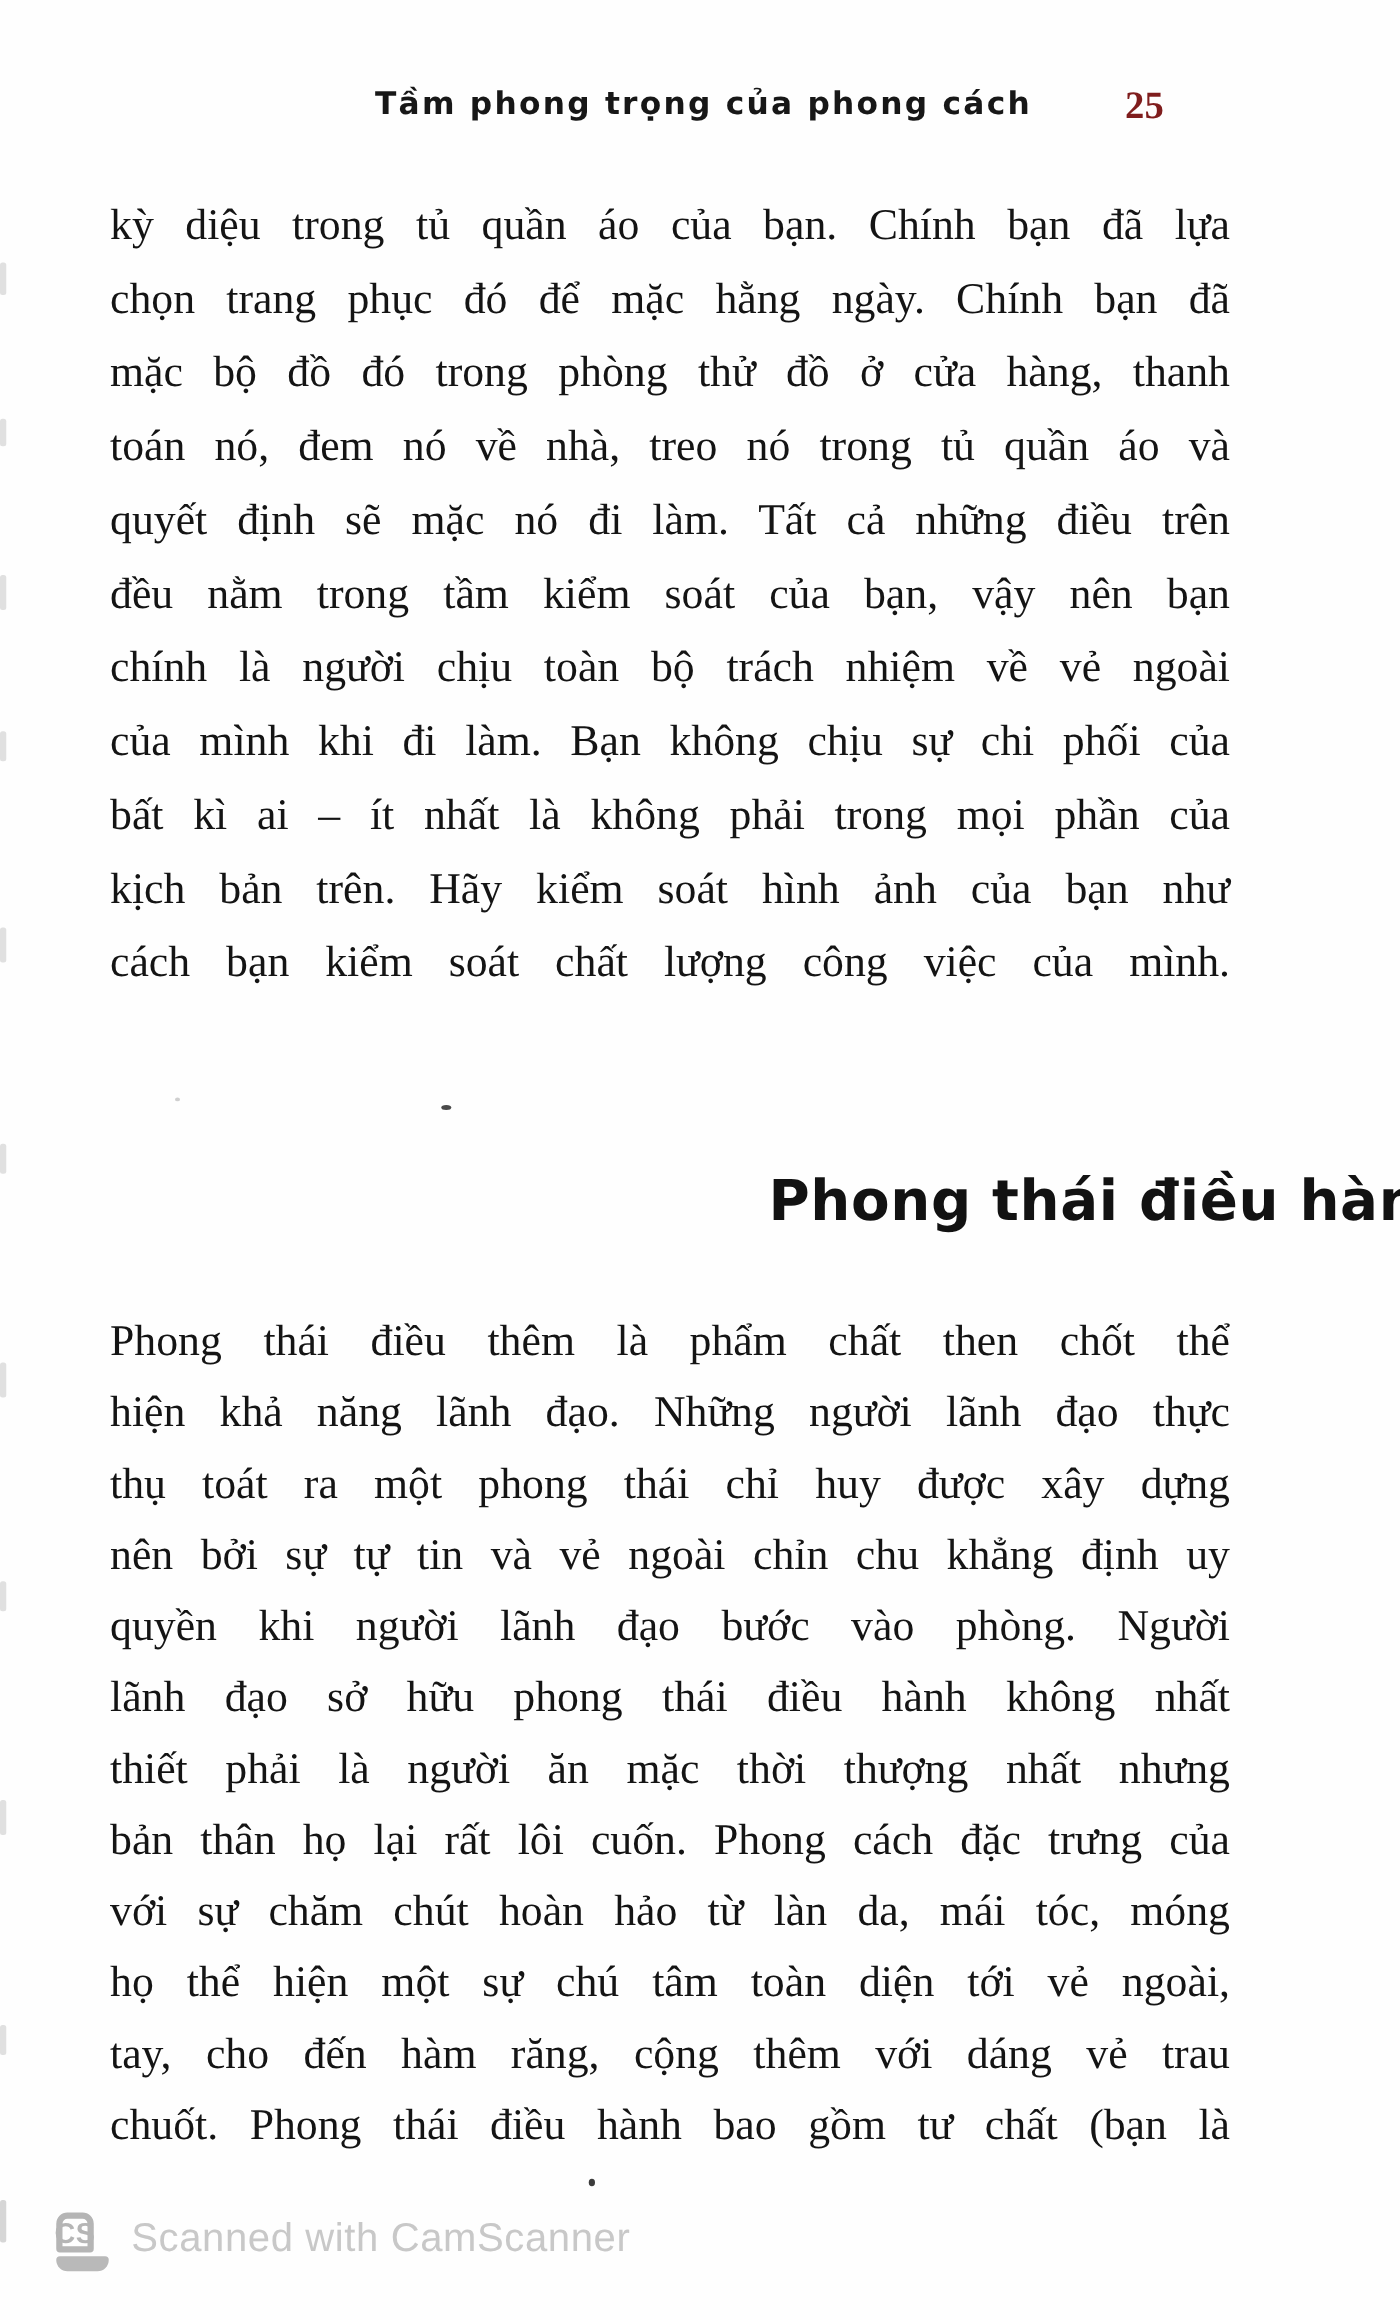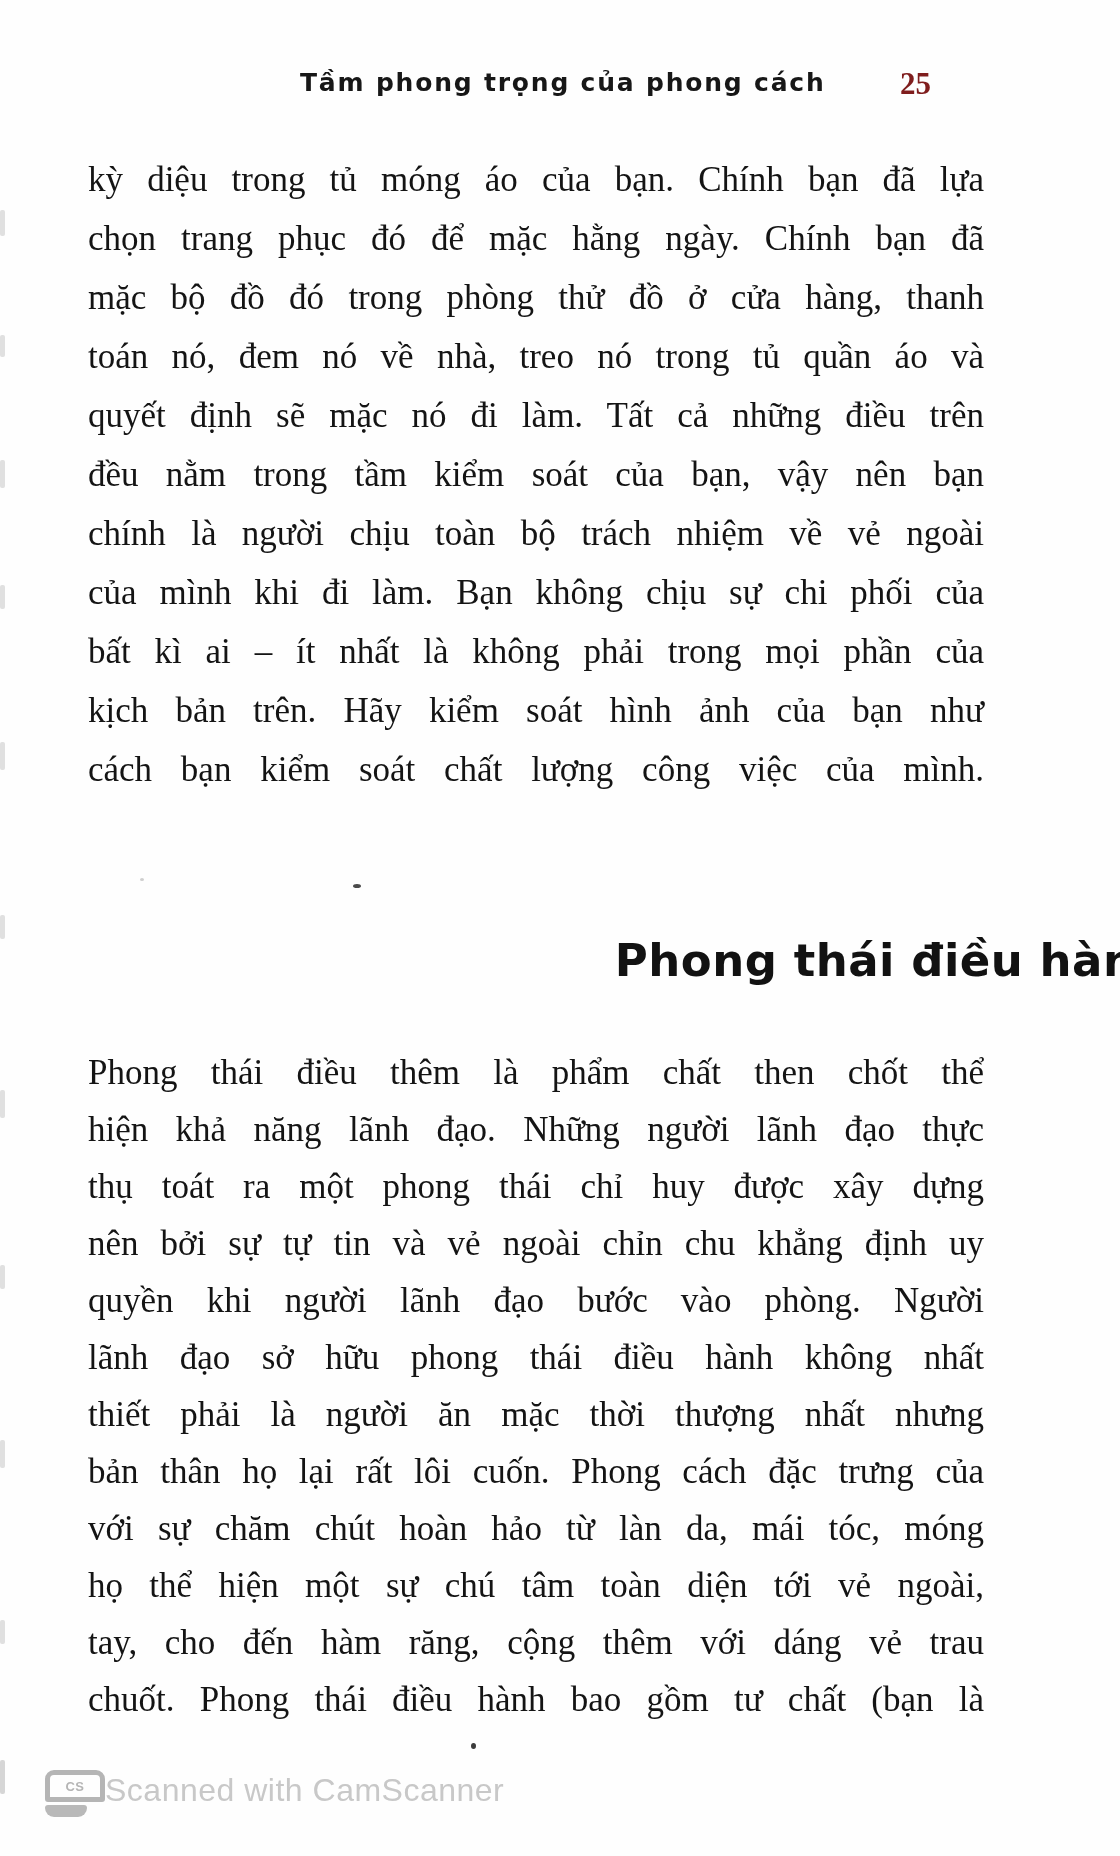--- a/index.html
+++ b/index.html
@@ -48,25 +48,25 @@
     font-family: "DejaVu Sans", sans-serif;
     font-weight: 700; font-size: 45px; letter-spacing: 0.5px;
     color: #121212;
     padding-left: 48px;
   }
 
   
   .watermark { position: absolute; left: 45px; top: 1770px; display: flex; align-items: flex-start; }
   .cs-logo { width: 42px; margin-right: 18px; }
   .cs-box {
-    box-sizing: border-box; width: 60px; height: 32px;
+    box-sizing: border-box; width: 30px; height: 32px;
     border: 5px solid #b5b5b5; border-radius: 9px 9px 3px 3px;
     display: flex; align-items: center; justify-content: center;
     font-family: "Liberation Sans", sans-serif; font-weight: 700;
-    font-size: 13px; letter-spacing: 0.5px; color: #b5b5b5;
+    font-size: 23px; letter-spacing: 0.5px; color: #b5b5b5;
   }
   .cs-bar {
     width: 42px; height: 12px; margin-top: 3px;
     background: #b9b9b9; border-radius: 3px 3px 9px 9px;
   }
   .wm-label {
     font-family: "Liberation Sans", sans-serif;
     font-size: 32px; line-height: 40px; color: #c8c8c8;
     letter-spacing: 0.5px; white-space: nowrap;
   }
@@ -79,21 +79,21 @@
 <body>
 
 <div class="page">
 
   <div class="running-header">
     <span class="rh-title">Tầm phong trọng của phong cách</span>
     <span class="rh-num">25</span>
   </div>
 
   <div class="para para-1">
-    <div class="line">kỳ diệu trong tủ móng áo của bạn. Chính bạn đã lựa</div>
+    <div class="line">kỳ diệu trong tủ quần áo của bạn. Chính bạn đã lựa</div>
     <div class="line">chọn trang phục đó để mặc hằng ngày. Chính bạn đã</div>
     <div class="line">mặc bộ đồ đó trong phòng thử đồ ở cửa hàng, thanh</div>
     <div class="line">toán nó, đem nó về nhà, treo nó trong tủ quần áo và</div>
     <div class="line">quyết định sẽ mặc nó đi làm. Tất cả những điều trên</div>
     <div class="line">đều nằm trong tầm kiểm soát của bạn, vậy nên bạn</div>
     <div class="line">chính là người chịu toàn bộ trách nhiệm về vẻ ngoài</div>
     <div class="line">của mình khi đi làm. Bạn không chịu sự chi phối của</div>
     <div class="line">bất kì ai – ít nhất là không phải trong mọi phần của</div>
     <div class="line">kịch bản trên. Hãy kiểm soát hình ảnh của bạn như</div>
     <div class="line">cách bạn kiểm soát chất lượng công việc của mình.</div>

